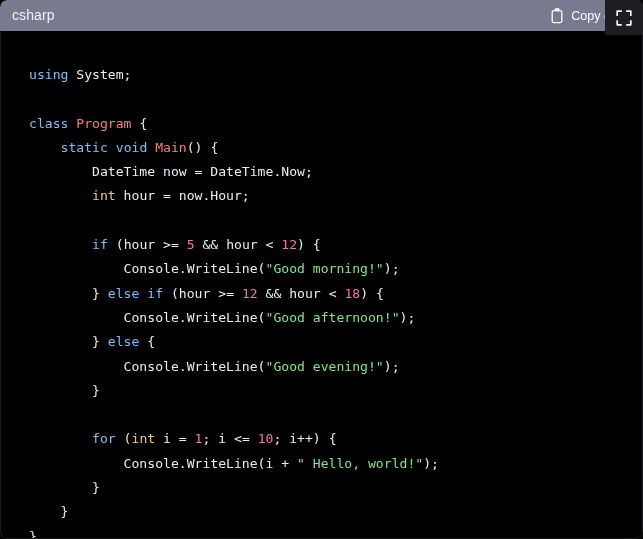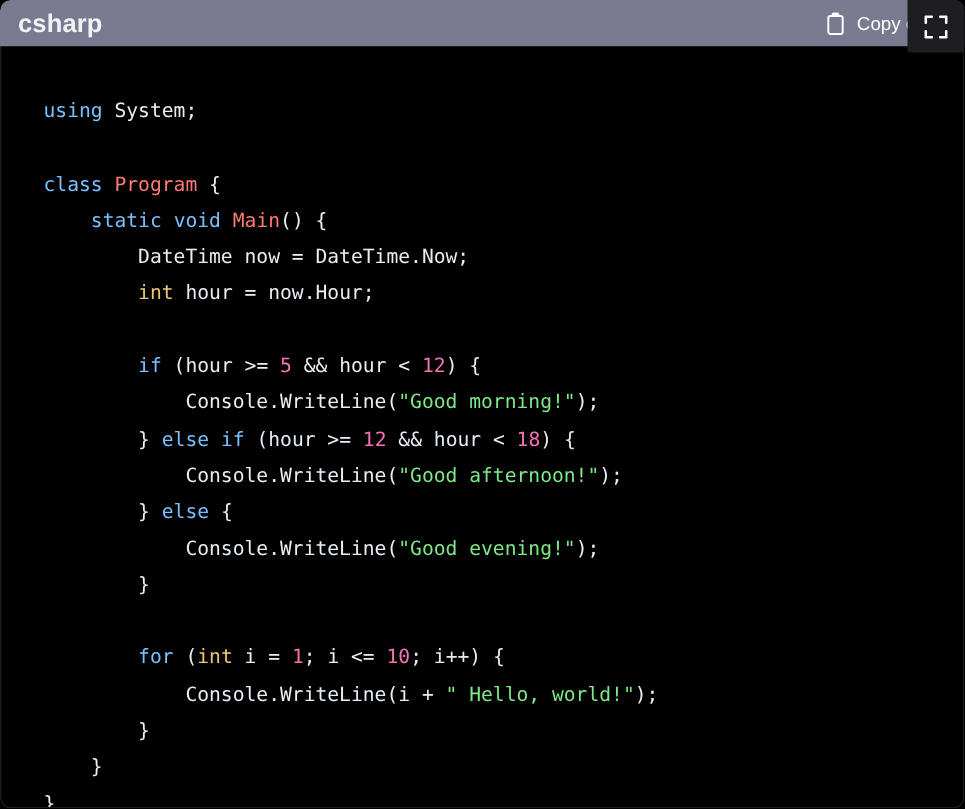--- a/index.html
+++ b/index.html
@@ -33,26 +33,25 @@
     align-items: center;
     justify-content: space-between;
     padding: 0 10px 0 12px;
     box-sizing: border-box;
     border-top-left-radius: 7px;
     border-top-right-radius: 7px;
   }
 
   #lang-label {
     color: #f2f2f5;
-    font-size: 17px;
+    font-size: 14px;
     line-height: 31px;
     letter-spacing: .1px;
     font-family: "Liberation Sans", sans-serif;
     white-space: nowrap;
-    font-weight: bold;
   }
 
   #copy-button {
     display: flex;
     align-items: center;
     gap: 7px;
     color: #ffffff;
     font-size: 12.5px;
     white-space: nowrap;
     cursor: pointer;

